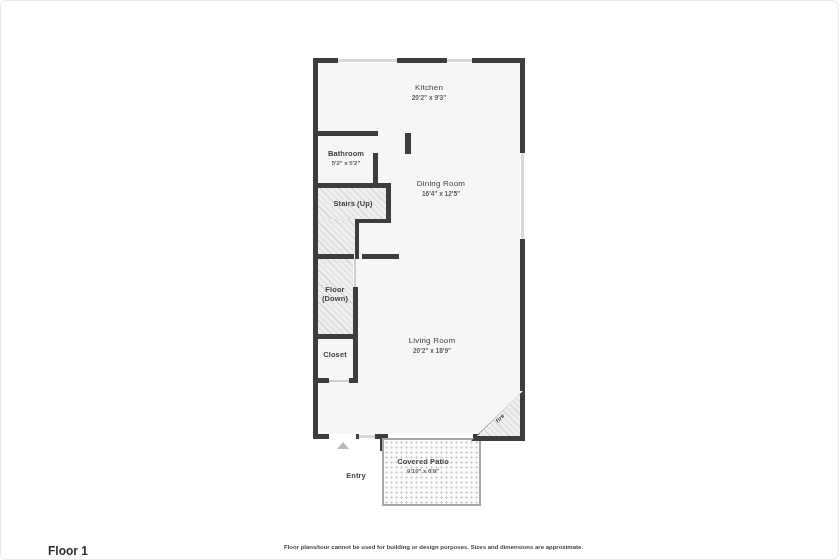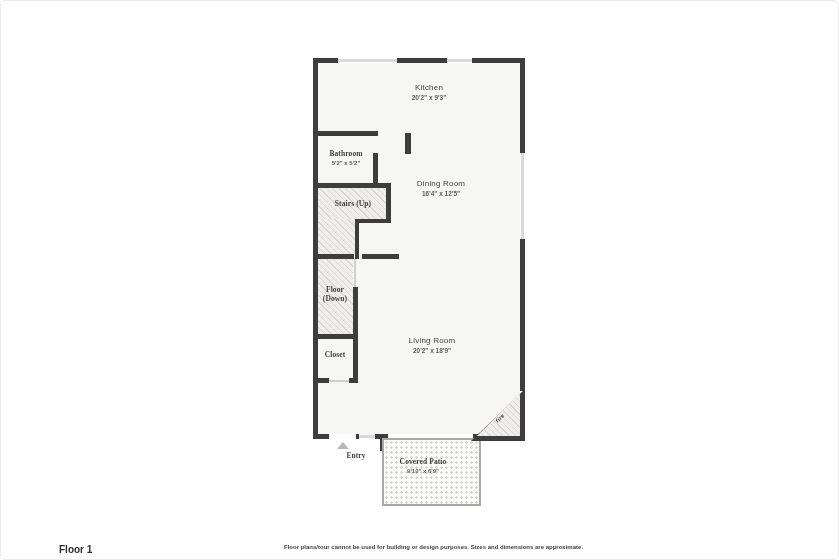--- a/index.html
+++ b/index.html
@@ -18,33 +18,33 @@
     background-image:repeating-linear-gradient(45deg,#d8d8d6 0px,#d8d8d6 1px,transparent 1px,transparent 4.5px);
   }
   .patio {
     position:absolute; box-sizing:border-box; border:2px solid #a8a8a8; background-color:#fbfbfa;
     background-image:radial-gradient(circle,#d4d4d2 1px,transparent 1.3px);
     background-size:5px 5px;
   }
   .tri { position:absolute; clip-path:polygon(100% 0, 100% 100%, 0 100%); }
   .room-label { position:absolute; transform:translateX(-50%); text-align:center; white-space:nowrap; color:#3f3f3f; }
   .rname  { font-size:8px; font-weight:400; letter-spacing:.2px; }
-  .rname-sm { font-size:7.5px; font-weight:700; letter-spacing:.1px;font-family:Liberation Serif, serif; }
+  .rname-sm { font-size:7.5px; font-weight:700; letter-spacing:.1px; }
   .rdims  { font-size:6.5px; font-weight:600; color:#5c5c5c; margin-top:2px; }
   .fire-label {
     position:absolute; transform:translate(-50%,-50%) rotate(-45deg);
     font-size:5.5px; font-style:italic; font-weight:600; color:#2f2f2f; letter-spacing:.4px;
   }
   .entry-tri {
     position:absolute; width:0; height:0;
     border-left:6px solid transparent; border-right:6px solid transparent;
     border-bottom:7px solid #b8b8b8;
   }
   .address { position:absolute; left:45px; top:524px; font-size:9px; font-weight:700; color:#2e2e2e; }
-  .floorlbl { position:absolute; left:58px; top:543px; font-size:10px; font-weight:700; color:#2e2e2e; }
+  .floorlbl { position:absolute; left:47px; top:543px; font-size:12px; font-weight:700; color:#2e2e2e; }
   .disclaimer { position:absolute; left:283px; top:543px; font-size:6px; font-weight:600; color:#3f3f3f; }
 </style>
 </head>
 <body>
 
 <div class="canvas">
 
   <div class="abs floor" style="left:317px;top:62px;width:202px;height:371px;"></div>
 
   <div class="w" style="left:312px;top:57px;width:25px;height:5px;"></div>
@@ -121,21 +121,21 @@
 
   <div class="room-label" style="left:334px;top:349px;">
     <div class="rname-sm">Closet</div>
   </div>
 
   <div class="room-label" style="left:431px;top:335px;">
     <div class="rname">Living Room</div>
     <div class="rdims">20'2" x 18'9"</div>
   </div>
 
-  <div class="room-label" style="left:343px;top:450px;padding-left:24px;">
+  <div class="room-label" style="left:343px;top:470px;padding-left:24px;">
     <div class="rname-sm">Entry</div>
   </div>
 
   <div class="room-label" style="left:422px;top:456px;">
     <div class="rname-sm">Covered Patio</div>
     <div class="rdims" style="font-size:6px;">9'10" x 6'9"</div>
   </div>
 
   <div class="floorlbl">Floor 1</div>
   <div class="disclaimer">Floor plans/tour cannot be used for building or design purposes. Sizes and dimensions are approximate.</div>

